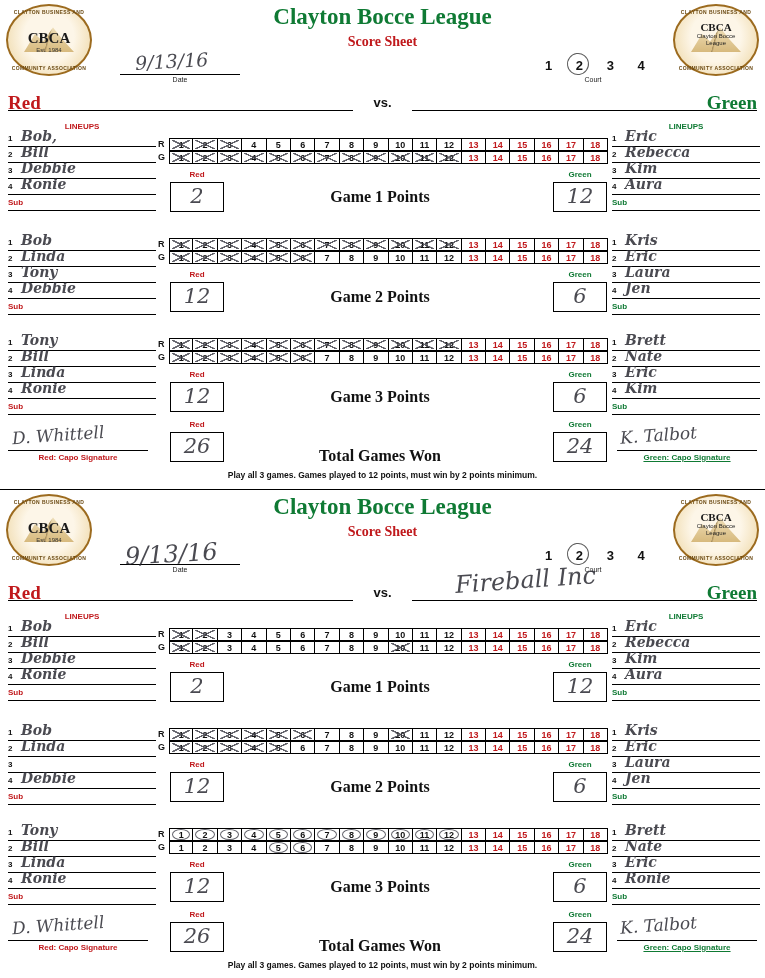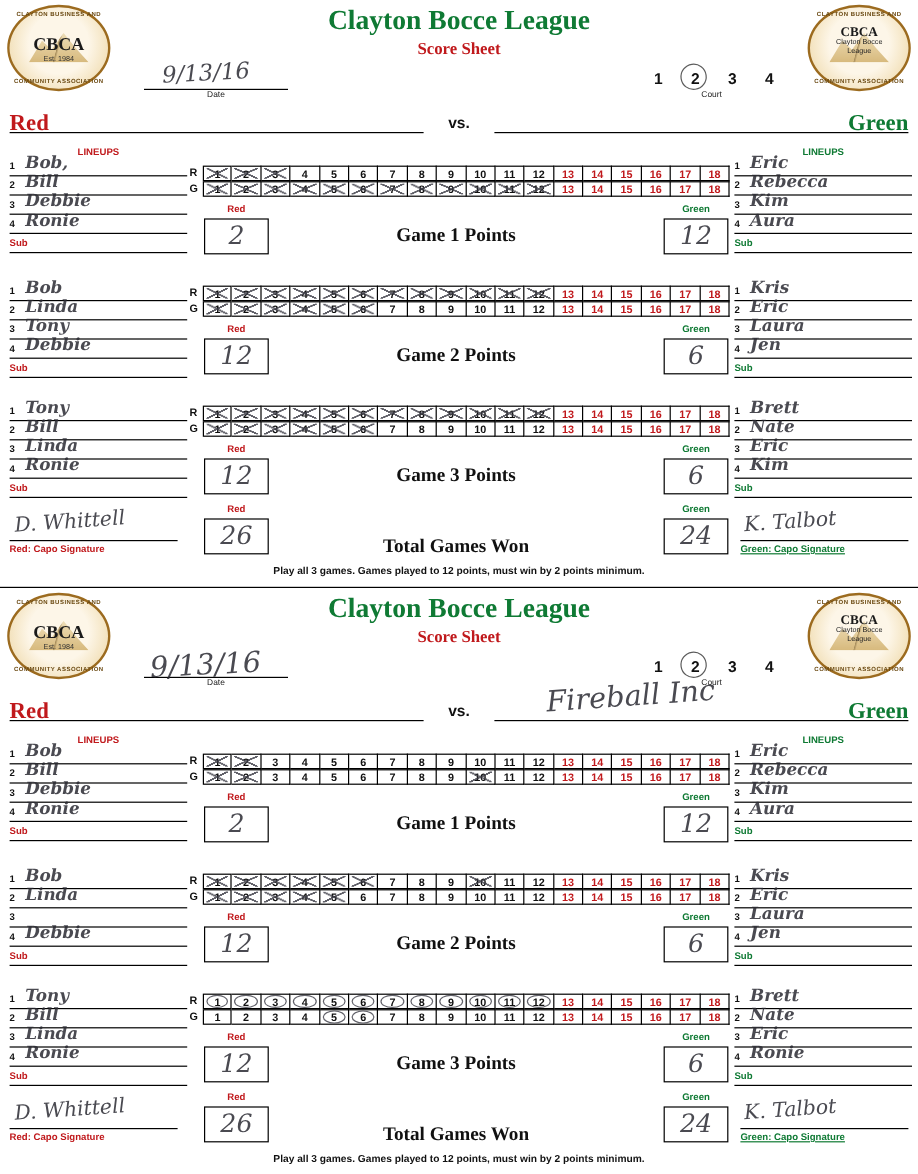--- a/index.html
+++ b/index.html
@@ -323,21 +323,21 @@
   }
 
   .sigline {
     position: absolute;
     width: 140px;
     border-bottom: 1px solid #000;
   }
   .siglabel {
     position: absolute;
     width: 140px;
-    text-align: left;
+    text-align: center;
     font-size: 8px;
     font-weight: bold;
   }
   .siglabel.red { color: #c0191c; }
   .siglabel.green { color: #0f7a34; text-decoration: underline; }
   .hand-sig {
     position: absolute;
     font-size: 17px;
     transform: rotate(-4deg);
   }

